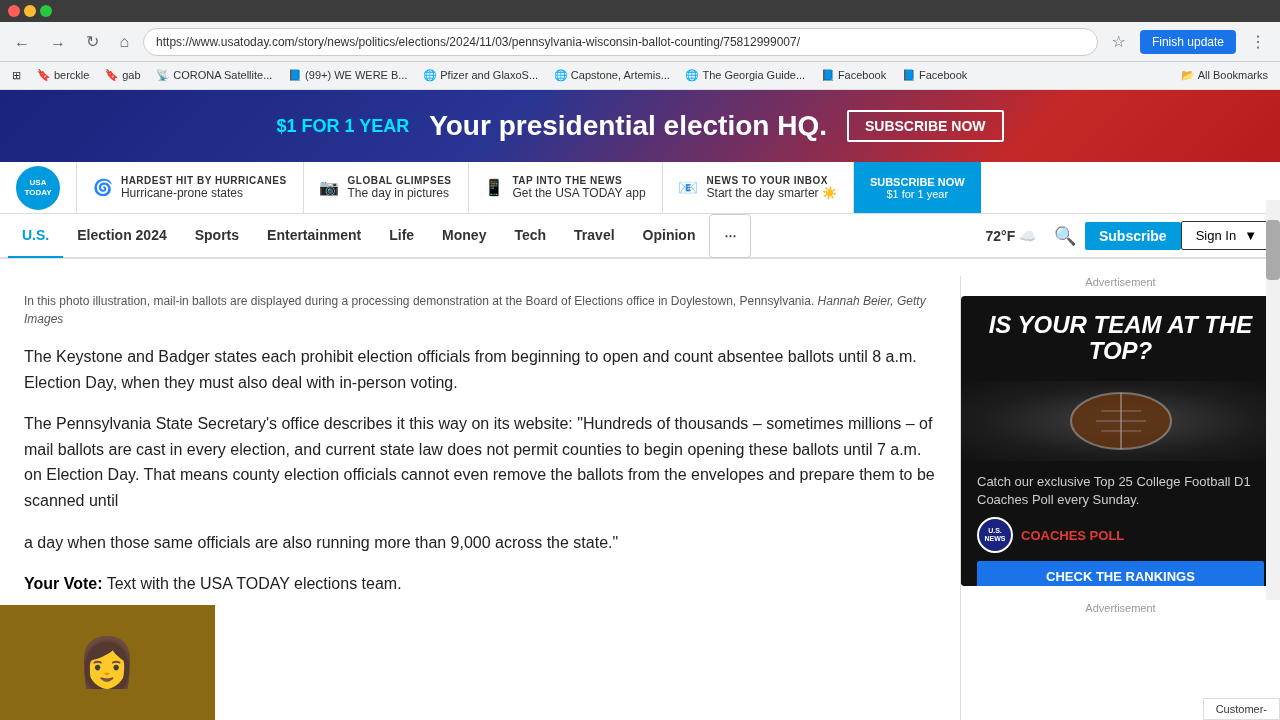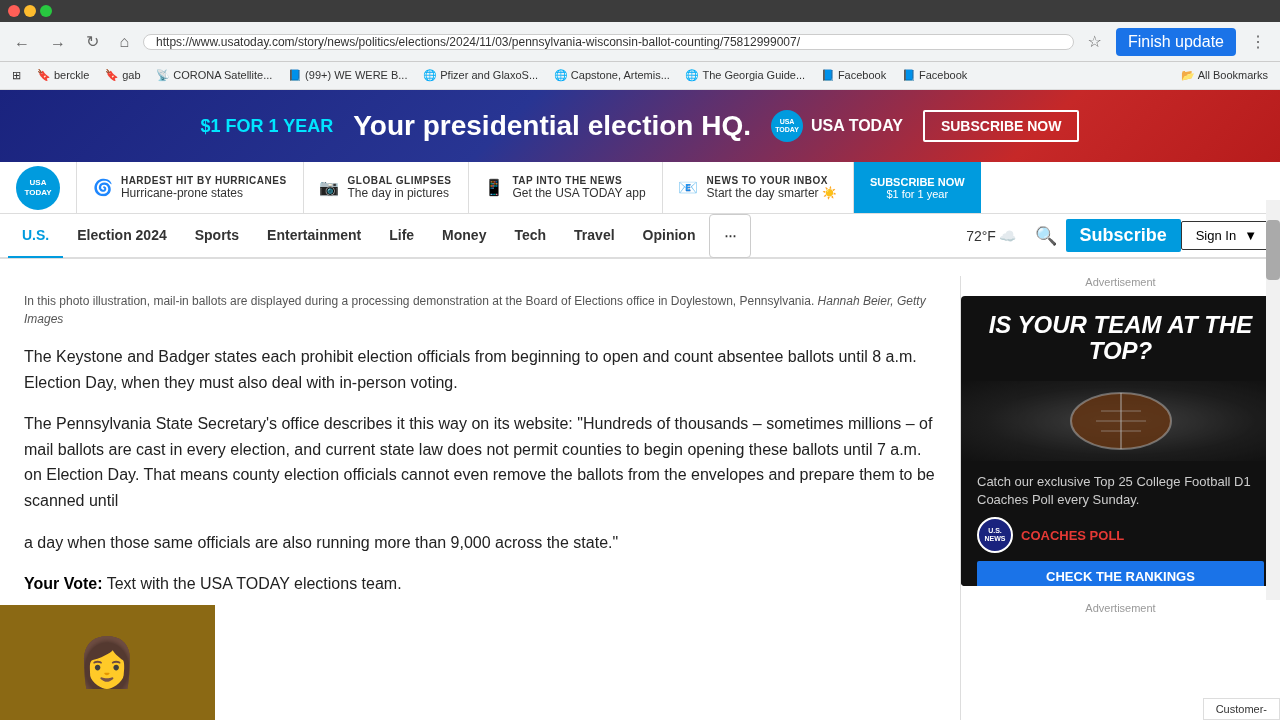--- a/index.html
+++ b/index.html
@@ -8,22 +8,22 @@
     
     .browser-chrome { background: #3c3c3c; height: 22px; display: flex; align-items: center; padding: 0 8px; gap: 6px; }
     .browser-dots { display: flex; gap: 4px; }
     .dot { width: 12px; height: 12px; border-radius: 50%; }
     .dot-red { background: #ff5f57; }
     .dot-yellow { background: #febc2e; }
     .dot-green { background: #28c840; }
 
     .browser-toolbar { background: #f1f3f4; border-bottom: 1px solid #ccc; height: 40px; display: flex; align-items: center; padding: 0 8px; gap: 8px; }
     .nav-btn { background: none; border: none; cursor: pointer; color: #666; font-size: 16px; padding: 4px 6px; }
-    .address-bar { flex: 1; background: #fff; border: 1px solid #ccc; border-radius: 20px; height: 16px; display: flex; align-items: center; padding: 0 12px; font-size: 12px; color: #333; }
-    .finish-update { background: #1a73e8; color: #fff; border: none; border-radius: 4px; padding: 5px 12px; font-size: 16px; cursor: pointer; white-space: nowrap; }
+    .address-bar { flex: 1; background: #fff; border: 1px solid #ccc; border-radius: 20px; height: 28px; display: flex; align-items: center; padding: 0 12px; font-size: 12px; color: #333; }
+    .finish-update { background: #1a73e8; color: #fff; border: none; border-radius: 4px; padding: 5px 12px; font-size: 12px; cursor: pointer; white-space: nowrap; }
 
     .bookmarks-bar { background: #f1f3f4; border-bottom: 1px solid #ddd; height: 28px; display: flex; align-items: center; padding: 0 8px; gap: 8px; overflow: hidden; font-size: 11px; }
     .bookmark-item { display: flex; align-items: center; gap: 3px; color: #333; cursor: pointer; white-space: nowrap; padding: 2px 4px; border-radius: 4px; }
 
     
     .ad-banner { background: linear-gradient(135deg, #1a237e 0%, #283593 40%, #c62828 80%, #b71c1c 100%); height: 72px; display: flex; align-items: center; justify-content: center; gap: 20px; padding: 0 30px; }
     .ad-price { color: #00e5ff; font-size: 18px; font-weight: bold; }
     .ad-text { color: #fff; font-size: 28px; font-weight: bold; }
     .ad-logo { display: flex; align-items: center; gap: 8px; }
     .usa-today-circle { width: 32px; height: 32px; border-radius: 50%; background: #009bde; display: flex; align-items: center; justify-content: center; }
@@ -43,23 +43,23 @@
     .promo-sub { font-size: 12px; color: #333; }
     .promo-subscribe { background: #009bde; color: #fff; display: flex; flex-direction: column; align-items: center; justify-content: center; padding: 0 16px; cursor: pointer; }
     .promo-subscribe-title { font-size: 11px; font-weight: bold; }
     .promo-subscribe-sub { font-size: 11px; }
 
     
     .nav-bar { display: flex; align-items: center; height: 44px; padding: 0 8px; border-bottom: 1px solid #ddd; }
     .nav-item { padding: 0 14px; height: 44px; display: flex; align-items: center; font-size: 14px; font-weight: bold; color: #333; cursor: pointer; text-decoration: none; border-bottom: 2px solid transparent; }
     .nav-item.active { color: #009bde; border-bottom-color: #009bde; }
     .nav-spacer { flex: 1; }
-    .nav-weather { display: flex; align-items: center; gap: 4px; font-size: 14px; color: #333; padding: 0 10px; }
+    .nav-weather { display: flex; align-items: center; gap: 4px; font-size: 14px; color: #333; padding: 0 10px; font-weight: bold; }
     .nav-search { background: none; border: none; font-size: 18px; cursor: pointer; padding: 0 8px; }
-    .nav-subscribe { background: #009bde; color: #fff; border: none; padding: 6px 14px; font-size: 18px; font-weight: bold; cursor: pointer; border-radius: 2px; }
+    .nav-subscribe { background: #009bde; color: #fff; border: none; padding: 6px 14px; font-size: 14px; font-weight: bold; cursor: pointer; border-radius: 2px; }
     .nav-signin { background: none; border: 1px solid #333; padding: 6px 14px; font-size: 13px; cursor: pointer; border-radius: 2px; display: flex; align-items: center; gap: 8px; }
 
     
     .main-content { display: flex; height: calc(720px - 22px - 40px - 28px - 72px - 52px - 44px); margin-top: 17px; }
     .article-area { flex: 1; padding: 16px 24px; overflow: hidden; }
     .caption { font-size: 12px; color: #555; margin-bottom: 16px; line-height: 1.5; }
     .caption em { font-style: italic; }
     .article-body { font-size: 16px; line-height: 1.6; color: #222; }
     .article-body p { margin-bottom: 16px; }
     .vote-text strong { color: #000; }
@@ -125,26 +125,20 @@
   <span class="bookmark-item">🌐 Capstone, Artemis...</span>
   <span class="bookmark-item">🌐 The Georgia Guide...</span>
   <span class="bookmark-item">📘 Facebook</span>
   <span class="bookmark-item">📘 Facebook</span>
   <span style="margin-left:auto;" class="bookmark-item">📂 All Bookmarks</span>
 </div>
 
 <div class="ad-banner">
   <span class="ad-price">$1 FOR 1 YEAR</span>
   <span class="ad-text">Your presidential election HQ.</span>
-  <div class="ad-logo">
-    <div class="usa-today-circle">
-      <span style="color:#fff;font-size:7px;font-weight:bold;text-align:center;line-height:1.1;">USA<br>TODAY</span>
-    </div>
-    <span class="ad-logo-text">USA TODAY</span>
-  </div>
   <button class="ad-subscribe-btn">SUBSCRIBE NOW</button>
 </div>
 
 <div class="site-header">
 
   <div class="promo-bar">
     <div class="logo-area">
       <div class="logo-circle">
         <div class="logo-inner">USA<br>TODAY</div>
       </div>

